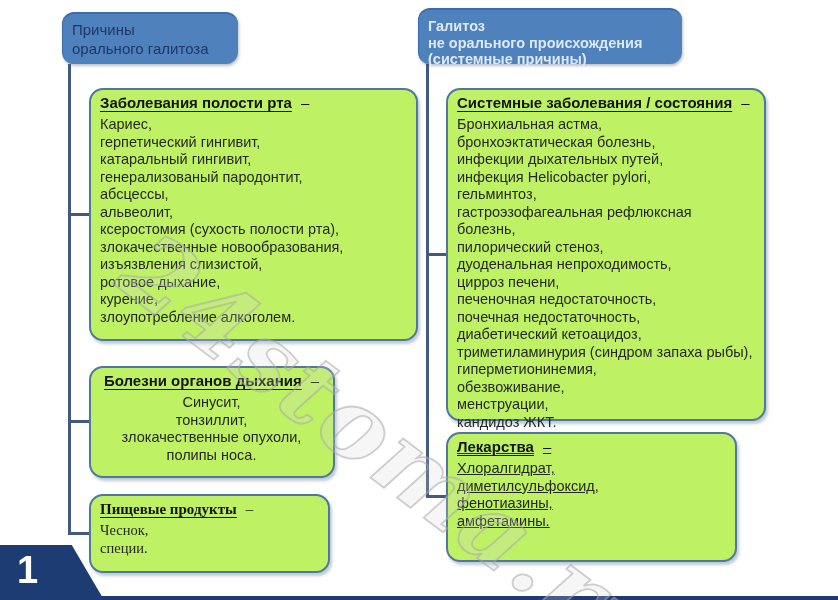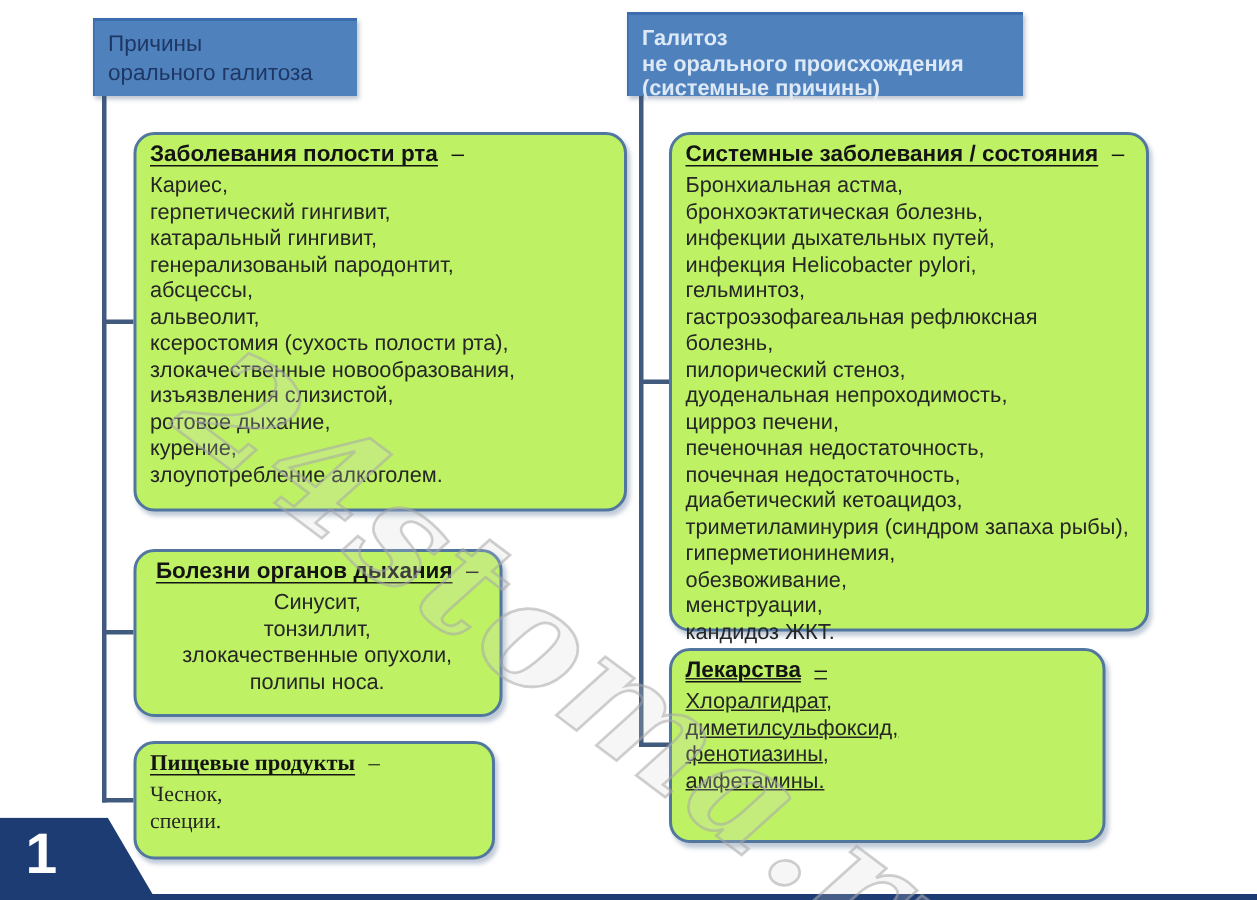--- a/index.html
+++ b/index.html
@@ -2,21 +2,21 @@
 <html><head>
 <meta charset="utf-8">
 <style>
   html,body{margin:0;padding:0;background:#ffffff;}
   .slide{
     position:relative;width:838px;height:600px;background:#ffffff;
     font-family:"Liberation Sans",sans-serif;overflow:hidden;
   }
   
   .header{
-    position:absolute;background:#4f81bd;border-radius:0;
+    position:absolute;background:#4f81bd;border-radius:12px;
     box-shadow:1px 2px 3px rgba(60,80,110,.35);
     border-top:2px solid #3b6cae;border-left:1px solid #3b6cae;
     box-sizing:border-box;z-index:2;
   }
   .header-left{left:62px;top:12px;width:176px;height:52px;
     color:#1e3765;font-size:15px;line-height:19px;padding:6px 9px;}
   .header-right{left:418px;top:8px;width:264px;height:56px;
     color:#dde9f6;font-size:14.5px;line-height:16.5px;padding:8px 9px;font-weight:bold;}
   
   .conn{position:absolute;background:#415a7d;z-index:1;}

